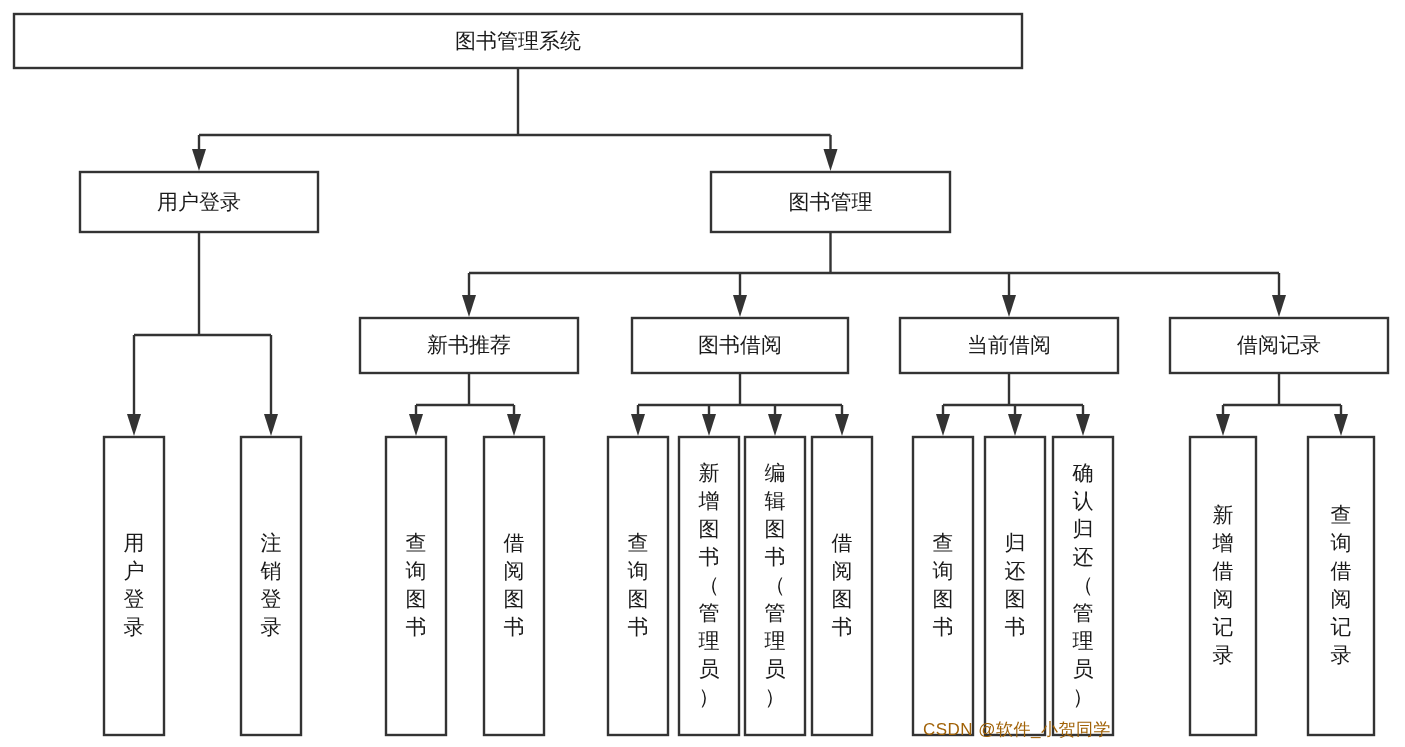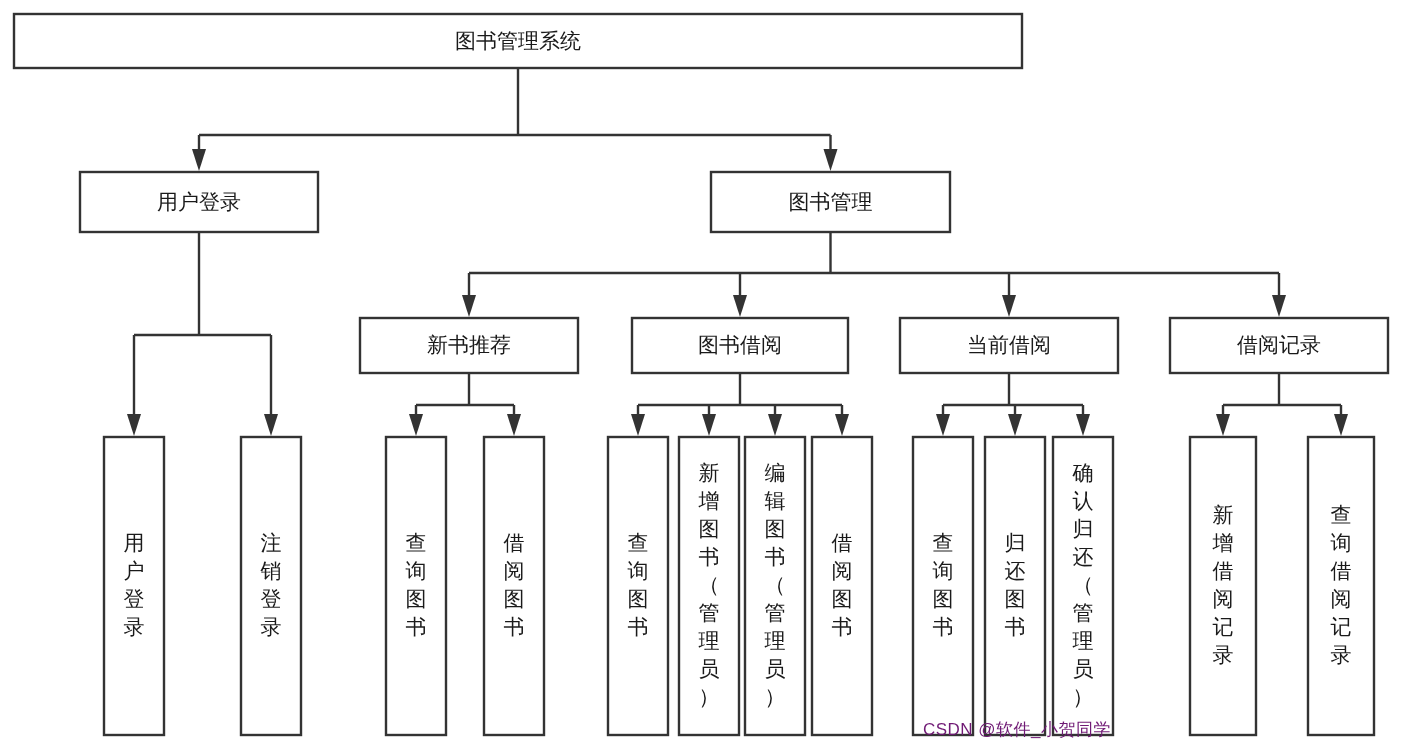--- a/index.html
+++ b/index.html
@@ -15,21 +15,21 @@
     font-family:"Liberation Sans","DejaVu Sans",sans-serif;
     fill:#1a1a1a;font-size:21px;
     text-anchor:middle;dominant-baseline:middle;
   }
   .node-label.vertical{font-size:21px;}
   .edge{stroke:#333333;stroke-width:2.4;fill:none;}
   .arrowhead{fill:#333333;stroke:none;}
   .watermark{
     position:absolute;right:6px;bottom:6px;
     font-family:"Liberation Sans","DejaVu Sans",sans-serif;
-    font-size:17px;color:#701a75;white-space:nowrap;letter-spacing:.5px;
+    font-size:17px;color:#a16207;white-space:nowrap;letter-spacing:.5px;
   }
 </style>
 </head>
 <body>
 
 <div id="stage">
   <svg id="diagram" viewBox="0 0 1405 747">
     <g id="edge-layer">
         <g>
           <path class="edge" d="M518 68 L518 135"></path>

